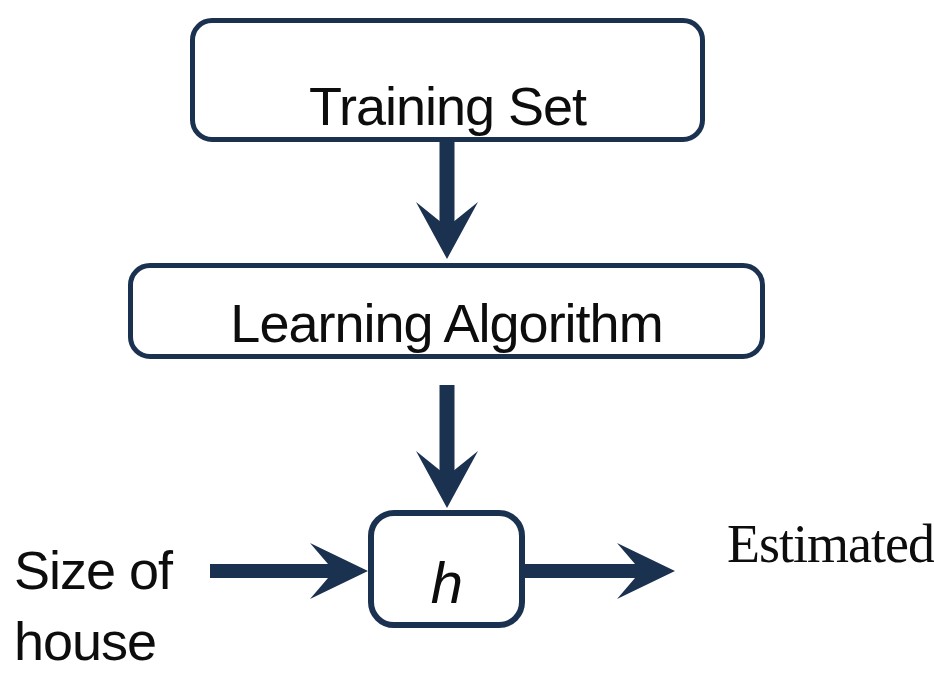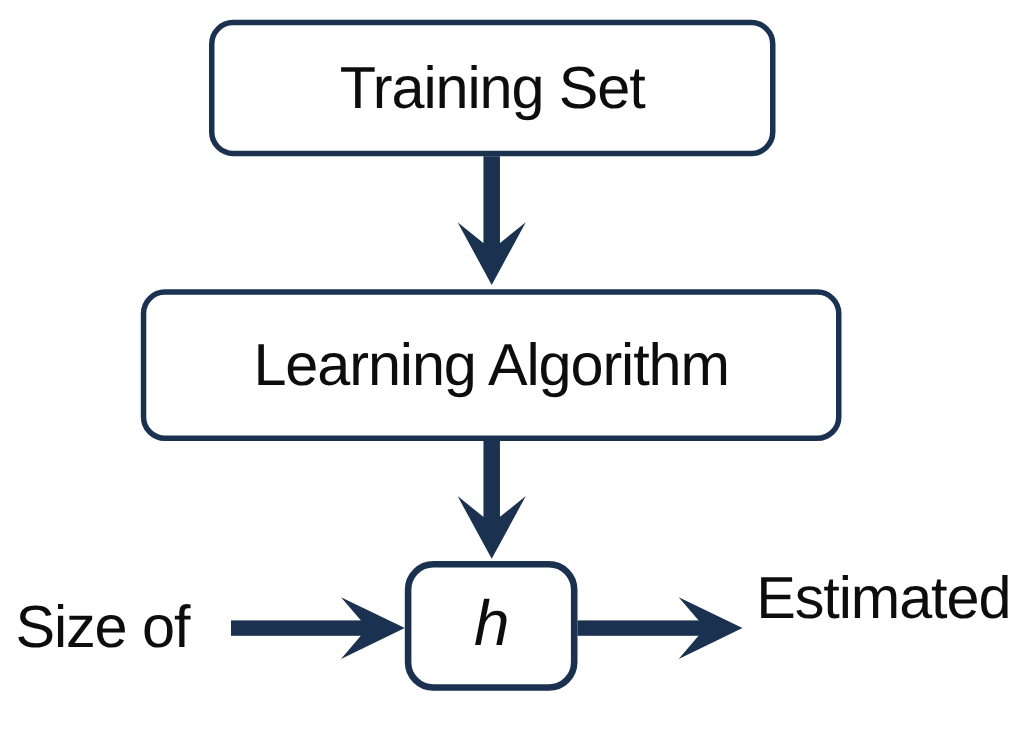--- a/index.html
+++ b/index.html
@@ -17,44 +17,44 @@
     font-family: "Liberation Sans", "DejaVu Sans", sans-serif;
     color: var(--text);
     overflow: hidden;
   }
   .node {
     position: absolute;
     background: var(--bg);
     border: 5px solid var(--navy);
     border-radius: 22px;
     display: flex;
-    align-items: center;
+    align-items: flex-end;
     justify-content: center;
     font-size: 54px;
     letter-spacing: -1px;
     white-space: nowrap;
   }
   #node-training-set    { left: 190px; top: 18px;  width: 515px; height: 124px; }
-  #node-learning-algo   { left: 128px; top: 263px; width: 637px; height: 138px; }
+  #node-learning-algo   { left: 128px; top: 263px; width: 637px; height: 96px; }
   #node-hypothesis      { left: 368px; top: 510px; width: 157px; height: 118px;
                           border-width: 6px; border-radius: 26px; }
   #node-hypothesis .node-label {
     font-style: italic;
     font-size: 58px;
     padding-bottom: 6px;
   }
   .side-label {
     position: absolute;
     font-size: 54px;
     line-height: 1.32;
     letter-spacing: -1px;
     white-space: nowrap;
   }
   #label-input  { left: 14px;  top: 511px; text-align: left; margin-top: 24px; }
-  #label-output { left: 672px; top: 509px; width: 262px; text-align: center; }
+  #label-output { left: 672px; top: 509px; width: 262px; text-align: right; font-family: Liberation Serif, serif; }
   svg.arrow-layer {
     position: absolute;
     left: 0; top: 0;
     width: 934px; height: 685px;
     color: var(--navy);
     pointer-events: none;
   }
 </style>
 </head>
 <body>
@@ -93,19 +93,20 @@
   <div class="node" id="node-learning-algo">
     <span class="node-label">Learning Algorithm</span>
   </div>
 
   <div class="node" id="node-hypothesis">
     <span class="node-label">h</span>
   </div>
 
   <div class="side-label" id="label-input">
     <div>Size of</div>
+    <div>house</div>
   </div>
 
   <div class="side-label" id="label-output">
     <div>Estimated</div>
   </div>
 
 </div>
 
 </body></html>

